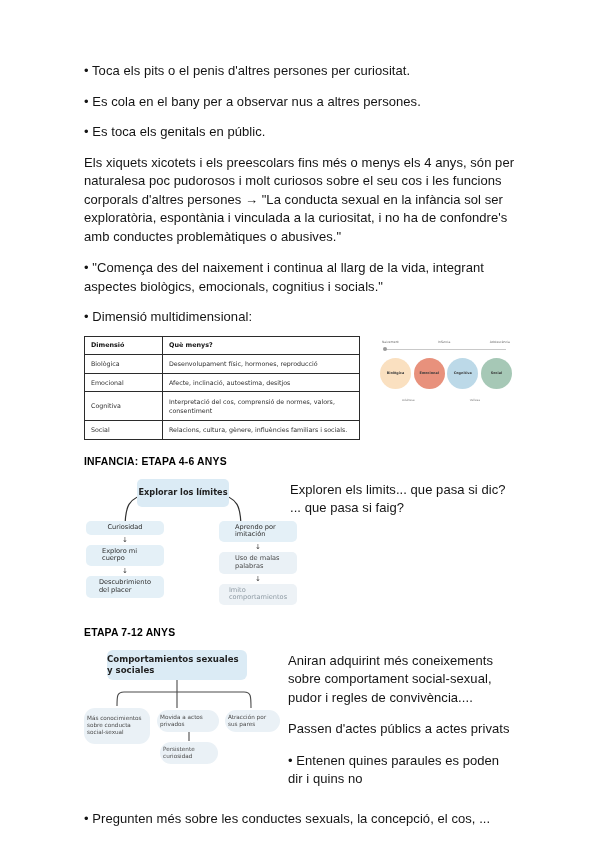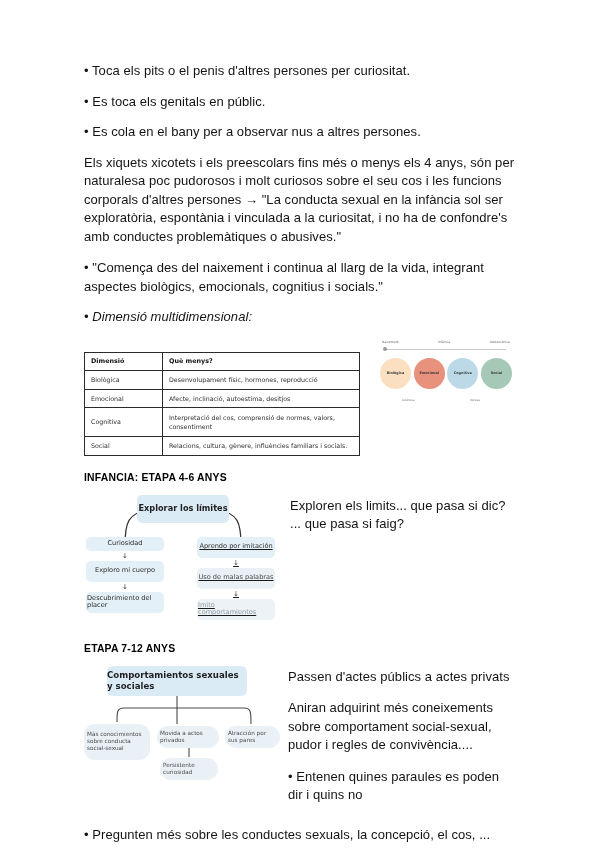--- a/index.html
+++ b/index.html
@@ -31,42 +31,41 @@
 
   
   .bullet, .para {
     font-size: 13px;
     line-height: 18.5px;
     color: #141414;
     margin: 0 0 12px 0;
     letter-spacing: 0.06px;
   }
   .para { margin-bottom: 13px; }
-  .tight { margin-bottom: 9px; font-style: italic; }
+  .tight { margin-bottom: 9px; }
 
   .heading {
     font-size: 10.4px;
     font-weight: bold;
     color: #000;
     margin: 0 0 10px 0;
     letter-spacing: 0.2px;
   }
 
   
   .table-row-wrap {
     display: flex;
     align-items: flex-start;
     gap: 14px;
     margin-bottom: 6px;
   }
   table.dim {
     border-collapse: collapse;
     width: 277px;
     table-layout: fixed;
-    margin-top: 16px;
   }
   table.dim td {
     border: 1px solid #2b2b2b;
     padding: 4px 5px 4px 6px;
     vertical-align: middle;
     font-size: 6.3px;
     line-height: 9.5px;
     color: #2e2e2e;
     font-family: "DejaVu Sans", sans-serif;
   }
@@ -171,22 +170,22 @@
   .d1 .top {
     position: absolute;
     left: 53px; top: 2px;
     width: 92px; height: 28px;
     font-size: 8.2px;
     font-weight: bold;
     background: #dbebf5;
     color: #1f1f1f;
   }
   .d1 .lcol { position: absolute; left: 2px; top: 44px; width: 78px; }
-  .d1 .rcol { position: absolute; left: 113px; top: 44px; width: 78px; text-decoration: underline; }
-  .d1 .n { width: 78px; font-size: 6.6px; padding: 3px 1px; }
+  .d1 .rcol { position: absolute; left: 135px; top: 44px; width: 78px; }
+  .d1 .n { width: 78px; font-size: 6.6px; padding: 3px 16px; }
   .d1 .n.h1 { min-height: 14px; }
   .d1 .n.h2 { min-height: 21px; }
   .arrowdown {
     text-align: center;
     font-size: 7px;
     color: #3f3f3f;
     line-height: 10px;
     height: 10px;
     font-family: "DejaVu Sans", sans-serif;
   }
@@ -238,22 +237,22 @@
   .side-text .bullet, .side-text .para { margin-bottom: 13px; }
   .sec { margin-top: 16px; }
 </style>
 </head>
 <body>
 
 <div class="page">
   <div class="content">
 
     <p class="bullet">• Toca els pits o el penis d'altres persones per curiositat.</p>
+    <p class="bullet">• Es cola en el bany per a observar nus a altres persones.</p>
     <p class="bullet">• Es toca els genitals en públic.</p>
-    <p class="bullet">• Es cola en el bany per a observar nus a altres persones.</p>
 
     <p class="para">Els xiquets xicotets i els preescolars fins més o menys els 4 anys, són per naturalesa poc pudorosos i molt curiosos sobre el seu cos i les funcions corporals d'altres persones → "La conducta sexual en la infància sol ser exploratòria, espontània i vinculada a la curiositat, i no ha de confondre's amb conductes problemàtiques o abusives."</p>
 
     <p class="bullet">• "Comença des del naixement i continua al llarg de la vida, integrant aspectes biològics, emocionals, cognitius i socials."</p>
     <p class="bullet tight">• Dimensió multidimensional:</p>
 
     <div class="table-row-wrap">
 
       <table class="dim">
         <tbody>
@@ -349,22 +348,22 @@
 
         <div class="node top">Comportamientos sexuales y sociales</div>
 
         <div class="node leaf l1 pale">Más conocimientos sobre conducta social-sexual</div>
         <div class="node leaf l2 pale">Movida a actos privados</div>
         <div class="node leaf l3 pale">Atracción por sus pares</div>
         <div class="node leaf l4 pale">Persistente curiosidad</div>
       </div>
 
       <div class="side-text">
+        <p class="para">Aniran adquirint més coneixements sobre comportament social-sexual, pudor i regles de convivència....</p>
         <p class="para">Passen d'actes públics a actes privats</p>
-        <p class="para">Aniran adquirint més coneixements sobre comportament social-sexual, pudor i regles de convivència....</p>
         <p class="para">• Entenen quines paraules es poden dir i quins no</p>
       </div>
     </div>
 
     <p class="bullet" style="margin-top:8px">• Pregunten més sobre les conductes sexuals, la concepció, el cos, ...</p>
 
   </div>
 </div>
 
 </body></html>

